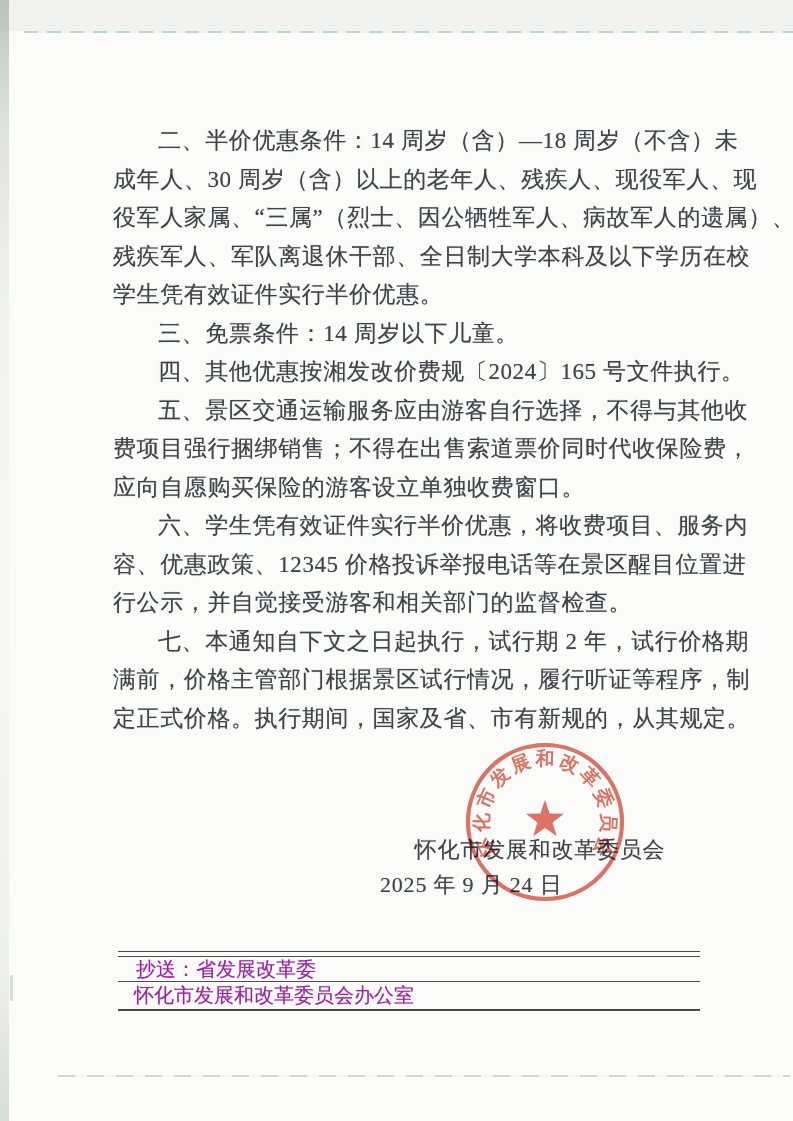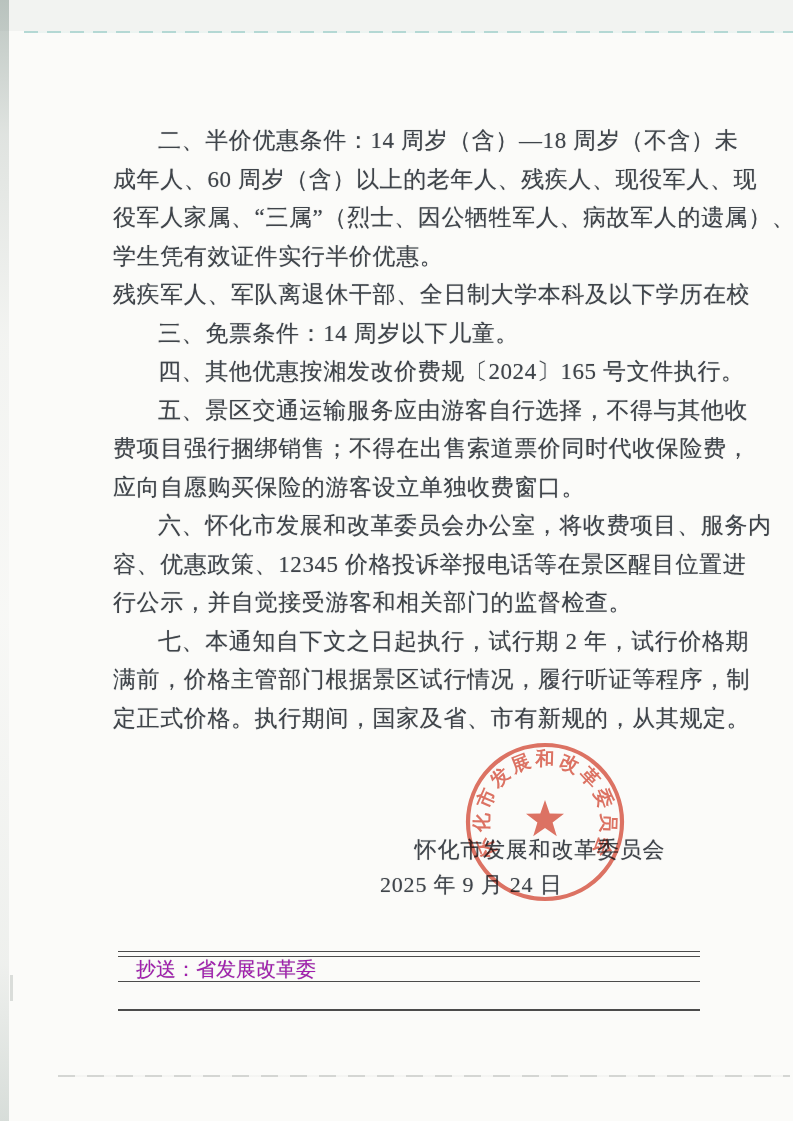--- a/index.html
+++ b/index.html
@@ -58,38 +58,38 @@
 
   <div class="scan-top-strip"></div>
   <div class="scan-top-line"></div>
   <div class="scan-left-edge"></div>
   <div class="scan-bottom-line"></div>
   <div class="scan-left-mark"></div>
 
   <div class="body-text">
     <div class="para">
       <div class="line first">二、半价优惠条件：14 周岁（含）—18 周岁（不含）未</div>
-      <div class="line">成年人、60 周岁（含）以上的老年人、残疾人、现役军人、现</div>
+      <div class="line">成年人、30 周岁（含）以上的老年人、残疾人、现役军人、现</div>
       <div class="line">役军人家属、“三属”（烈士、因公牺牲军人、病故军人的遗属）、</div>
+      <div class="line">残疾军人、军队离退休干部、全日制大学本科及以下学历在校</div>
       <div class="line">学生凭有效证件实行半价优惠。</div>
-      <div class="line">残疾军人、军队离退休干部、全日制大学本科及以下学历在校</div>
     </div>
     <div class="para">
       <div class="line first">三、免票条件：14 周岁以下儿童。</div>
     </div>
     <div class="para">
       <div class="line first">四、其他优惠按湘发改价费规〔2024〕165 号文件执行。</div>
     </div>
     <div class="para">
       <div class="line first">五、景区交通运输服务应由游客自行选择，不得与其他收</div>
       <div class="line">费项目强行捆绑销售；不得在出售索道票价同时代收保险费，</div>
       <div class="line">应向自愿购买保险的游客设立单独收费窗口。</div>
     </div>
     <div class="para">
-      <div class="line first">六、怀化市发展和改革委员会办公室，将收费项目、服务内</div>
+      <div class="line first">六、学生凭有效证件实行半价优惠，将收费项目、服务内</div>
       <div class="line">容、优惠政策、12345 价格投诉举报电话等在景区醒目位置进</div>
       <div class="line">行公示，并自觉接受游客和相关部门的监督检查。</div>
     </div>
     <div class="para">
       <div class="line first">七、本通知自下文之日起执行，试行期 2 年，试行价格期</div>
       <div class="line">满前，价格主管部门根据景区试行情况，履行听证等程序，制</div>
       <div class="line">定正式价格。执行期间，国家及省、市有新规的，从其规定。</div>
     </div>
   </div>
 
@@ -105,16 +105,17 @@
     </text>
   </svg>
 
   <div class="footer">
     <div class="ft-dblline"></div>
     <div class="ft-dblline-inner"></div>
     <div class="ft-row ft-row1">
       <span>抄送：省发展改革委</span>
     </div>
     <div class="ft-row ft-row2">
+      <span>怀化市发展和改革委员会办公室</span>
     </div>
   </div>
 
 </div>
 
 </body></html>

